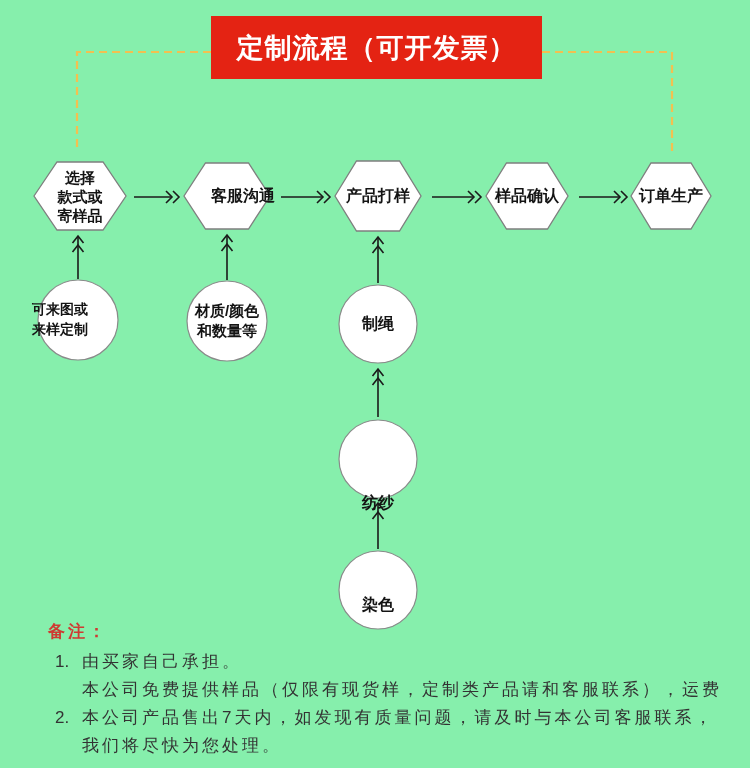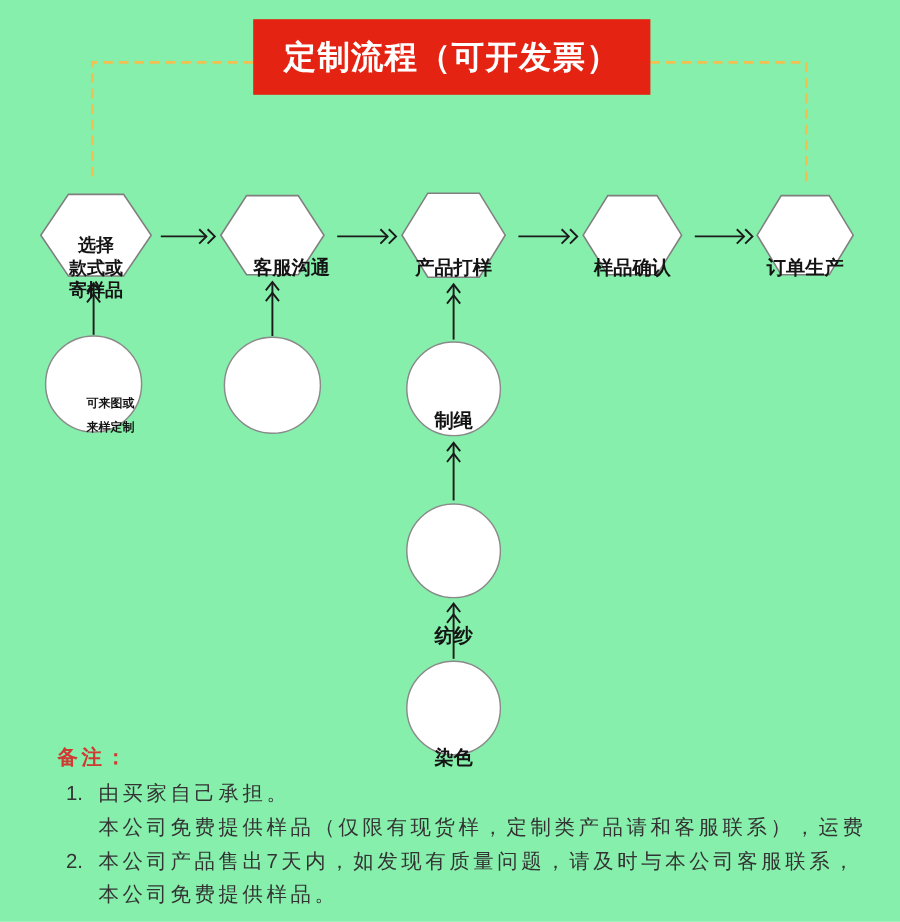--- a/index.html
+++ b/index.html
@@ -33,29 +33,28 @@
   .node-label {
     position: absolute;
     display: flex;
     flex-direction: column;
     align-items: center;
     justify-content: center;
     text-align: center;
     font-weight: bold;
     color: #141414;
     z-index: 2;
-    margin-top: 27px;
   }
   .node-label .ln { white-space: nowrap; }
   .hex1-label { left: 34px;  top: 162px; width: 92px; height: 68px; font-size: 15px; line-height: 19px; }
   .hex2-label { left: 200px; top: 163px; width: 86px; height: 66px; font-size: 16px; }
   .hex3-label { left: 335px; top: 161px; width: 86px; height: 70px; font-size: 16px; }
   .hex4-label { left: 486px; top: 163px; width: 82px; height: 66px; font-size: 16px; justify-content: center; }
   .hex5-label { left: 631px; top: 163px; width: 80px; height: 66px; font-size: 16px; }
-  .cir1-label { left: 52px;  top: 280px; width: 80px; height: 80px; font-size: 10px; line-height: 20px; font-family: Liberation Serif, serif; }
+  .cir1-label { left: 20px;  top: 280px; width: 80px; height: 80px; font-size: 14px; line-height: 20px; font-family: Liberation Serif, serif; }
   .cir2-label { left: 187px; top: 281px; width: 80px; height: 80px; font-size: 15px; line-height: 20px; }
   .cir3-label { left: 339px; top: 285px; width: 78px; height: 78px; font-size: 16px; }
   .cir4-label { left: 339px; top: 436px; width: 78px; height: 78px; font-size: 16px; justify-content: flex-end; }
   .cir5-label { left: 339px; top: 566px; width: 78px; height: 78px; font-size: 16px; }
   .notes-heading {
     position: absolute;
     left: 48px; top: 620px;
     font-size: 17px;
     font-weight: bold;
     letter-spacing: 3px;
@@ -170,20 +169,24 @@
   <div class="node-label hex4-label">
     <div class="ln">样品确认</div>
   </div>
   <div class="node-label hex5-label">
     <div class="ln">订单生产</div>
   </div>
 
   <div class="node-label cir1-label">
     <div class="ln">可来图或</div>
     <div class="ln">来样定制</div>
+  </div>
+  <div class="node-label cir2-label">
+    <div class="ln">材质/颜色</div>
+    <div class="ln">和数量等</div>
   </div>
   <div class="node-label cir3-label">
     <div class="ln">制绳</div>
   </div>
   <div class="node-label cir4-label">
     <div class="ln">纺纱</div>
   </div>
   <div class="node-label cir5-label">
     <div class="ln">染色</div>
   </div>
@@ -195,18 +198,18 @@
       <div class="note-num">1.</div>
       <div>
         <div class="note-line">由买家自己承担。</div>
         <div class="note-line">本公司免费提供样品（仅限有现货样，定制类产品请和客服联系），运费</div>
       </div>
     </div>
     <div class="note">
       <div class="note-num">2.</div>
       <div>
         <div class="note-line">本公司产品售出7天内，如发现有质量问题，请及时与本公司客服联系，</div>
-        <div class="note-line">本公司免费提供样品。</div>
+        <div class="note-line">我们将尽快为您处理。</div>
       </div>
     </div>
   </div>
 
 </div>
 
 </body></html>

